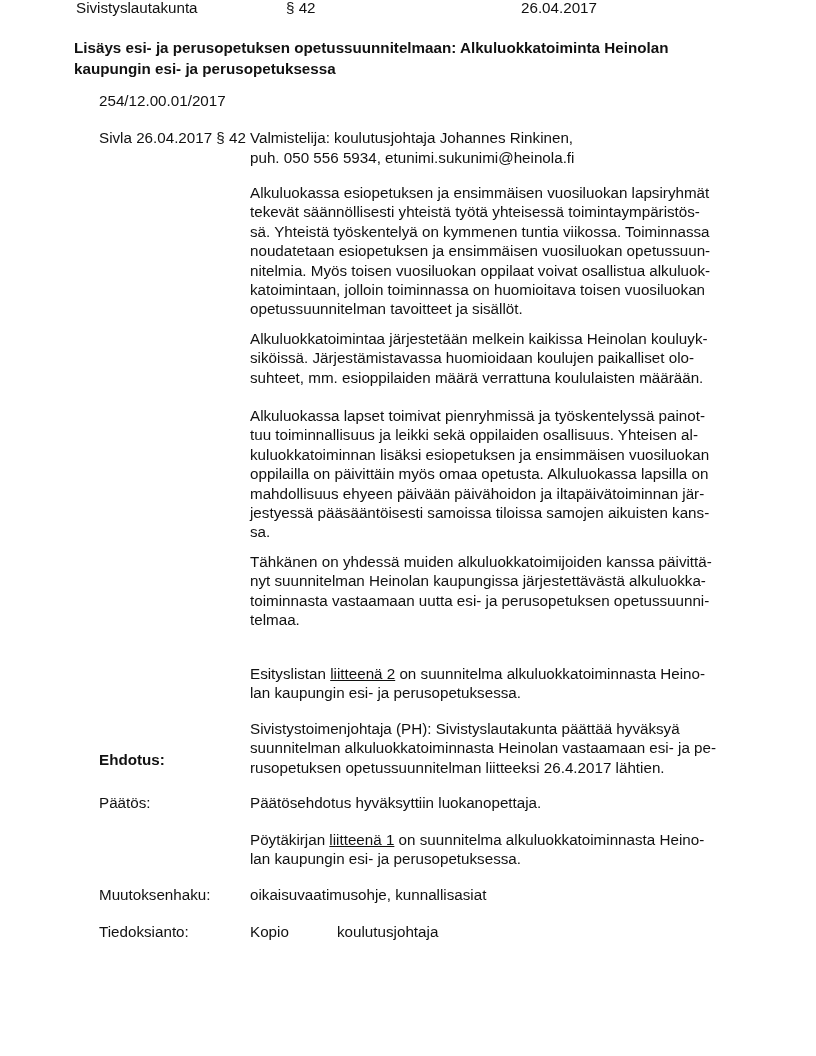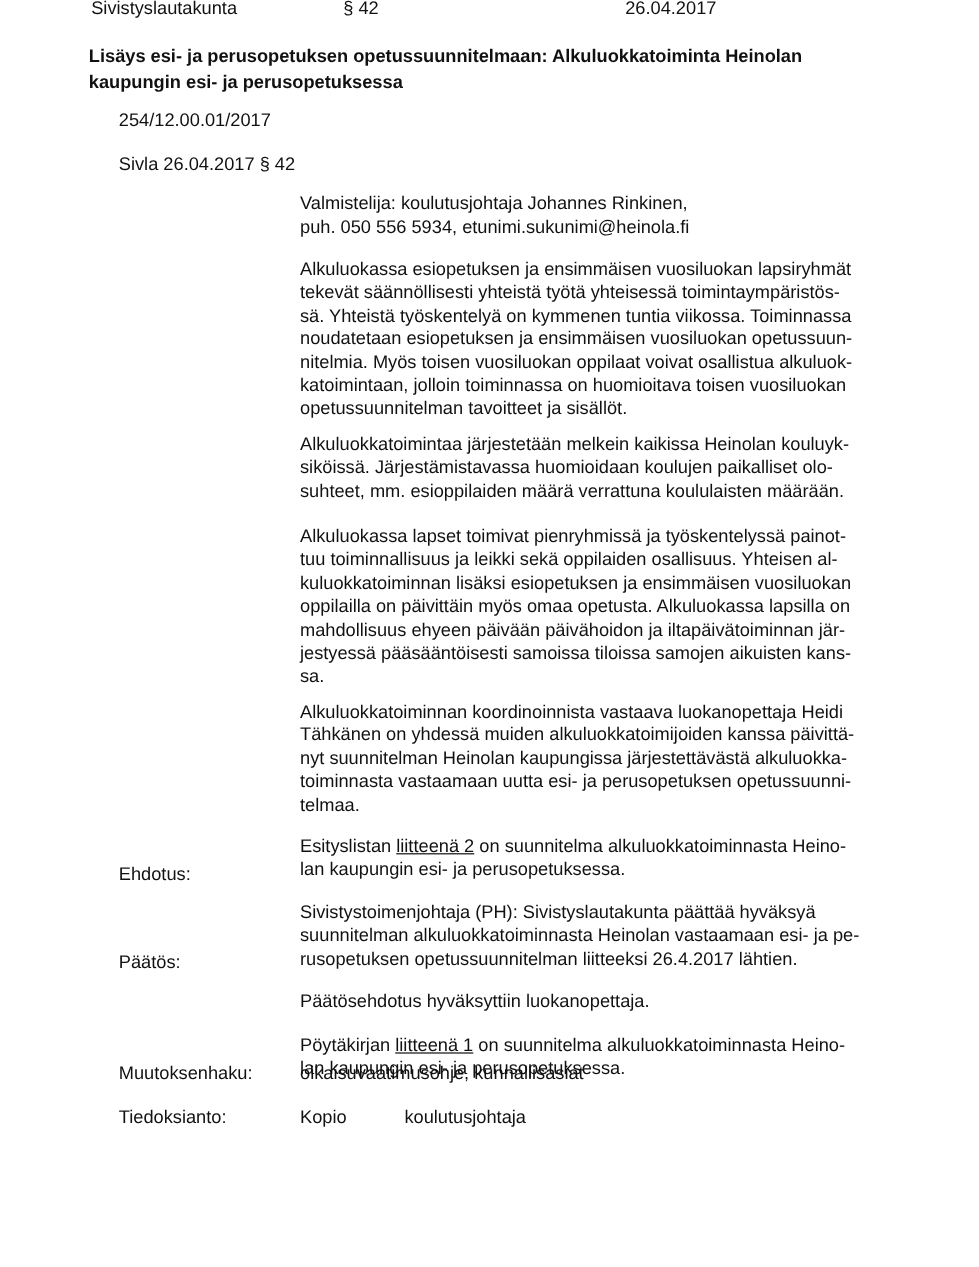--- a/index.html
+++ b/index.html
@@ -32,21 +32,20 @@
       left: 76px;
       white-space: nowrap;
       line-height: 20px;
       margin-left: 23px;
     }
     .body-block {
       position: absolute;
       left: 250px;
       width: 510px;
       line-height: 19.4px;
-      margin-top: 32px;
     }
     .body-block .ln { display: block; white-space: nowrap; }
     .ul { text-decoration: underline; }
     .inline-row { position: absolute; white-space: nowrap; line-height: 20px; }
   </style>
 </head>
 <body>
 
 <div class="abs header-line" style="left:76px;">Sivistyslautakunta</div>
 <div class="abs header-line" style="left:286px;">§ 42</div>
@@ -85,33 +84,32 @@
   <span class="ln">Alkuluokassa lapset toimivat pienryhmissä ja työskentelyssä painot-</span>
   <span class="ln">tuu toiminnallisuus ja leikki sekä oppilaiden osallisuus. Yhteisen al-</span>
   <span class="ln">kuluokkatoiminnan lisäksi esiopetuksen ja ensimmäisen vuosiluokan</span>
   <span class="ln">oppilailla on päivittäin myös omaa opetusta. Alkuluokassa lapsilla on</span>
   <span class="ln">mahdollisuus ehyeen päivään päivähoidon ja iltapäivätoiminnan jär-</span>
   <span class="ln">jestyessä pääsääntöisesti samoissa tiloissa samojen aikuisten kans-</span>
   <span class="ln">sa.</span>
 </div>
 
 <div class="body-block" style="top:552px;">
-  <span class="ln">Alkuluokkatoiminnan koordinoinnista vastaava luokanopettaja Heidi</span>
   <span class="ln">Tähkänen on yhdessä muiden alkuluokkatoimijoiden kanssa päivittä-</span>
   <span class="ln">nyt suunnitelman Heinolan kaupungissa järjestettävästä alkuluokka-</span>
   <span class="ln">toiminnasta vastaamaan uutta esi- ja perusopetuksen opetussuunni-</span>
   <span class="ln">telmaa.</span>
 </div>
 
 <div class="body-block" style="top:664px;">
   <span class="ln"><span>Esityslistan </span><span class="ul">liitteenä 2</span><span> on suunnitelma alkuluokkatoiminnasta Heino-</span></span>
   <span class="ln">lan kaupungin esi- ja perusopetuksessa.</span>
 </div>
 
-<div class="left-label" style="top:719px;">Ehdotus:</div>
+<div class="left-label" style="top:750px;font-weight:bold;">Ehdotus:</div>
 <div class="body-block" style="top:719px;">
   <span class="ln">Sivistystoimenjohtaja (PH): Sivistyslautakunta päättää hyväksyä</span>
   <span class="ln">suunnitelman alkuluokkatoiminnasta Heinolan vastaamaan esi- ja pe-</span>
   <span class="ln">rusopetuksen opetussuunnitelman liitteeksi 26.4.2017 lähtien.</span>
 </div>
 
 <div class="left-label" style="top:793px;">Päätös:</div>
 <div class="body-block" style="top:793px;">
   <span class="ln">Päätösehdotus hyväksyttiin luokanopettaja.</span>
 </div>

